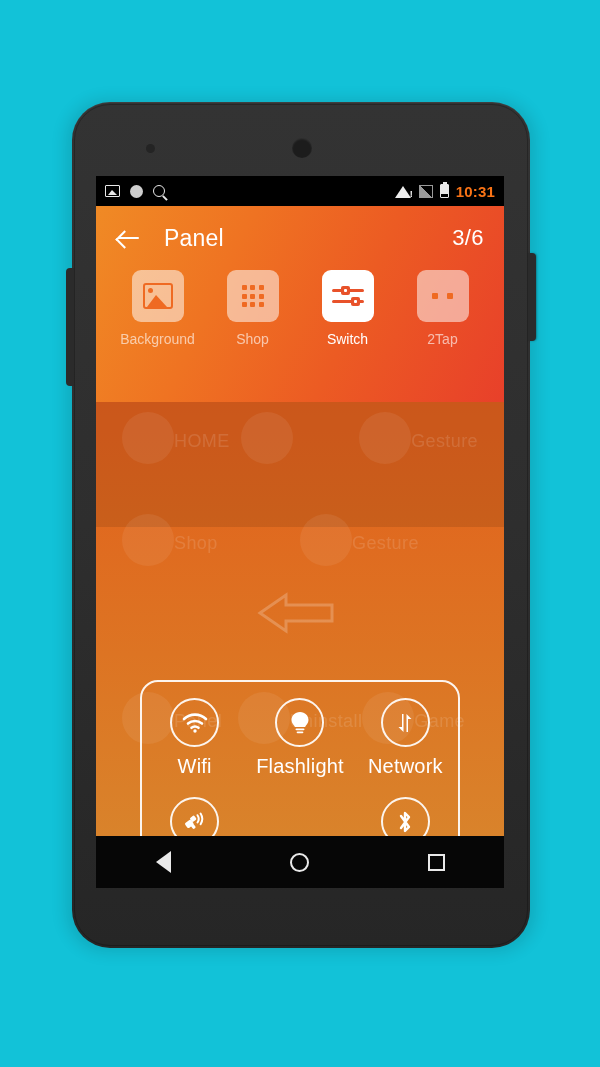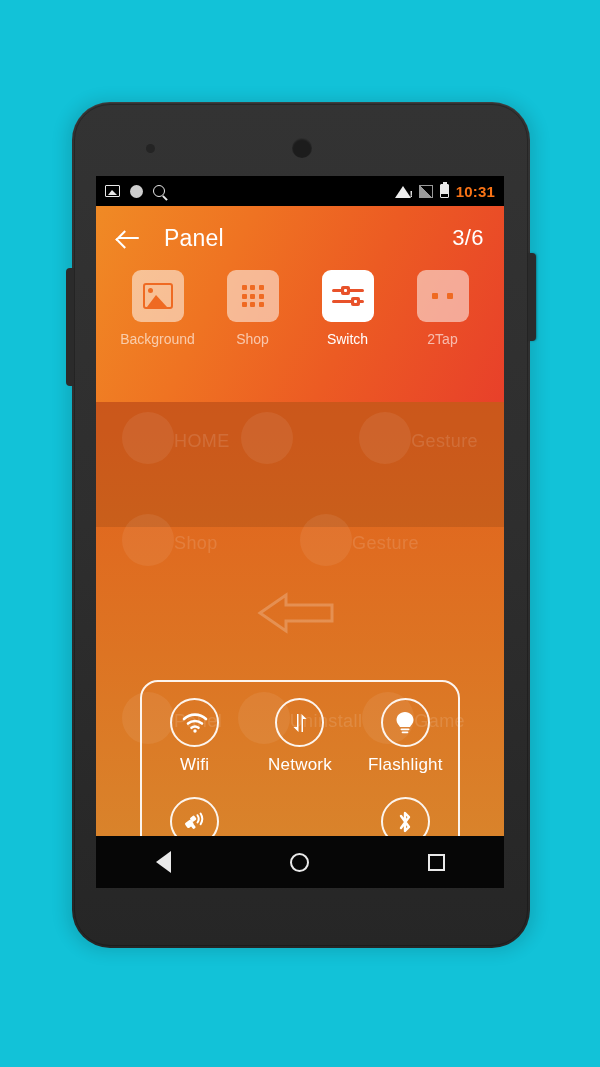--- a/index.html
+++ b/index.html
@@ -208,21 +208,21 @@
   .sp-row{ display:flex; height:99px; }
   .sp-item{
     flex:1; display:flex; flex-direction:column; align-items:center; cursor:pointer;
   }
   .sp-circle{
     width:49px;height:49px;border-radius:50%;
     border:2px solid rgba(255,255,255,.92);
     display:flex;align-items:center;justify-content:center;
     margin-bottom:8px;
   }
-  .sp-label{ font-size:17px; color:#fff; letter-spacing:.2px; }
+  .sp-label{ font-size:20px; color:#fff; letter-spacing:.2px; }
 
   
   .navbar{
     height:52px; background:#060606; display:flex; align-items:center; justify-content:space-around;
   }
   .nav-back{
     width:0;height:0;border-top:11px solid transparent;border-bottom:11px solid transparent;
     border-right:15px solid #e9e9e9; cursor:pointer;
   }
   .nav-home{
@@ -382,37 +382,37 @@
                 <path d="M6 10.5 A11 11 0 0 1 20 10.5" fill="none" stroke="#fff" stroke-width="2.6" stroke-linecap="round"></path>
                 <path d="M9.5 14.8 A6 6 0 0 1 16.5 14.8" fill="none" stroke="#fff" stroke-width="2.6" stroke-linecap="round"></path>
                 <circle cx="13" cy="18" r="1.7" fill="#fff"></circle>
               </svg>
             </div>
             <div class="sp-label">Wifi</div>
           </div>
 
           <div class="sp-item">
             <div class="sp-circle">
-              <svg width="24" height="24" viewBox="0 0 24 24">
-                <path d="M9 3 L9 16 L5.5 16 L10.5 21 L10.5 3 Z" fill="#fff"></path>
-                <path d="M15 21 L15 8 L18.5 8 L13.5 3 L13.5 21 Z" fill="#fff"></path>
-              </svg>
-            </div>
-            <div class="sp-label">Network</div>
-          </div>
-
-          <div class="sp-item">
-            <div class="sp-circle">
               <svg width="22" height="26" viewBox="0 0 22 26">
                 <path d="M11 2 C5.8 2 2.5 5.8 2.5 10 C2.5 13.2 5 15 6 17 L16 17 C17 15 19.5 13.2 19.5 10 C19.5 5.8 16.2 2 11 2 Z" fill="#fff"></path>
                 <rect x="6.5" y="18.4" width="9" height="1.9" rx="1" fill="#fff"></rect>
                 <rect x="7.6" y="21.4" width="6.8" height="1.9" rx="1" fill="#fff"></rect>
               </svg>
             </div>
             <div class="sp-label">Flashlight</div>
+          </div>
+
+          <div class="sp-item">
+            <div class="sp-circle">
+              <svg width="24" height="24" viewBox="0 0 24 24">
+                <path d="M9 3 L9 16 L5.5 16 L10.5 21 L10.5 3 Z" fill="#fff"></path>
+                <path d="M15 21 L15 8 L18.5 8 L13.5 3 L13.5 21 Z" fill="#fff"></path>
+              </svg>
+            </div>
+            <div class="sp-label">Network</div>
           </div>
         </div>
 
         <div class="sp-row">
           <div class="sp-item">
             <div class="sp-circle">
               <svg width="26" height="24" viewBox="0 0 26 24">
                 <rect x="3.5" y="11" width="7.5" height="6.2" rx="1.6" fill="#fff" transform="rotate(-38 7 14)"></rect>
                 <rect x="8.5" y="6.4" width="5.5" height="5" rx="1.4" fill="#fff" transform="rotate(-38 11 9)"></rect>
                 <rect x="9.2" y="12.6" width="3.4" height="6.4" rx="1.4" fill="#fff" transform="rotate(-38 11 16)"></rect>

